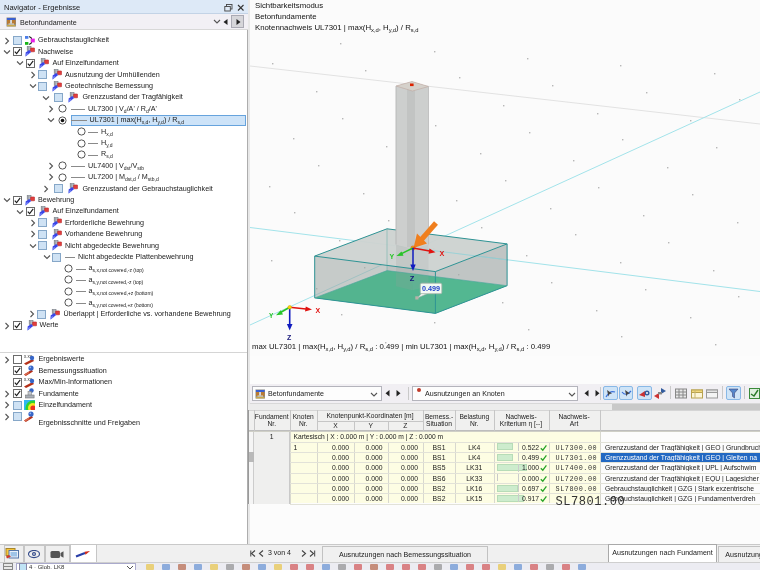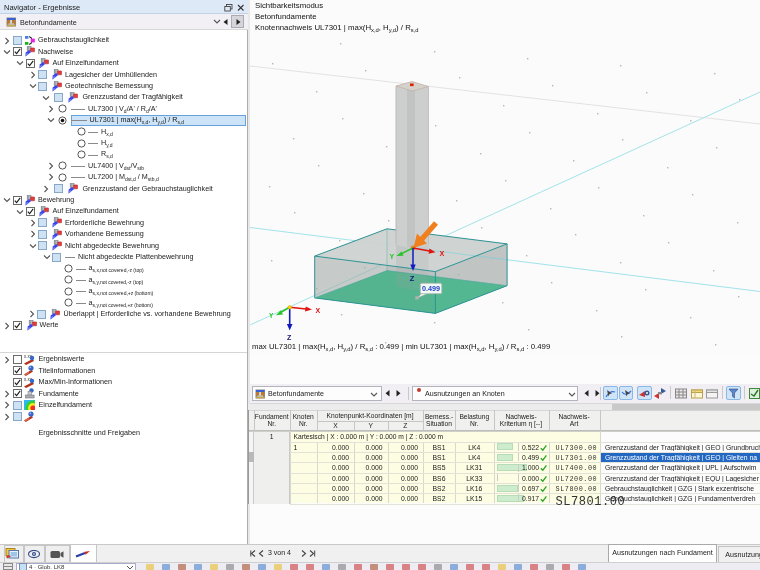--- a/index.html
+++ b/index.html
@@ -93,21 +93,21 @@
 <svg style="position:absolute;left:38px;top:70.2px" width="9" height="9">
         <rect x="0.5" y="0.5" width="8" height="8" fill="#cfe2f4" stroke="#86a7c8"></rect>
       </svg>
 <svg style="position:absolute;left:51.5px;top:69.2px" width="10" height="11">
         <rect x="2.2" y="0" width="3.8" height="4.4" fill="#b3b8c0" stroke="#70747a" stroke-width="0.6"></rect>
         <line x1="3.1" y1="0.5" x2="3.1" y2="4" stroke="#8a8f96" stroke-width="0.7"></line>
         <rect x="5.6" y="1.9" width="4" height="3.9" rx="0.5" fill="#e23d3d" stroke="#a22" stroke-width="0.5"></rect>
         <polygon points="0.6,10.5 6.2,5.9 4.1,3.9 0.6,6.6" fill="#3a46e8"></polygon>
         <polygon points="0.6,10.5 3.6,8.1 2.4,6.9 0.6,8.3" fill="#7280f5"></polygon>
       </svg>
-<div class="tt" style="left:65px;top:69.60000000000001px">Lagesicher der Umhüllenden</div>
+<div class="tt" style="left:65px;top:69.60000000000001px">Ausnutzung der Umhüllenden</div>
 <svg style="position:absolute;left:28.5px;top:82.1px" width="8" height="8">
         <polyline points="1,2.5 4,5.5 7,2.5" fill="none" stroke="#555" stroke-width="1.1"></polyline>
       </svg>
 <svg style="position:absolute;left:38px;top:81.6px" width="9" height="9">
         <rect x="0.5" y="0.5" width="8" height="8" fill="#cfe2f4" stroke="#86a7c8"></rect>
       </svg>
 <svg style="position:absolute;left:51.5px;top:80.6px" width="10" height="11">
         <rect x="2.2" y="0" width="3.8" height="4.4" fill="#b3b8c0" stroke="#70747a" stroke-width="0.6"></rect>
         <line x1="3.1" y1="0.5" x2="3.1" y2="4" stroke="#8a8f96" stroke-width="0.7"></line>
         <rect x="5.6" y="1.9" width="4" height="3.9" rx="0.5" fill="#e23d3d" stroke="#a22" stroke-width="0.5"></rect>
@@ -243,21 +243,21 @@
 <svg style="position:absolute;left:38px;top:229.8px" width="9" height="9">
         <rect x="0.5" y="0.5" width="8" height="8" fill="#cfe2f4" stroke="#86a7c8"></rect>
       </svg>
 <svg style="position:absolute;left:51.5px;top:228.8px" width="10" height="11">
         <rect x="2.2" y="0" width="3.8" height="4.4" fill="#b3b8c0" stroke="#70747a" stroke-width="0.6"></rect>
         <line x1="3.1" y1="0.5" x2="3.1" y2="4" stroke="#8a8f96" stroke-width="0.7"></line>
         <rect x="5.6" y="1.9" width="4" height="3.9" rx="0.5" fill="#e23d3d" stroke="#a22" stroke-width="0.5"></rect>
         <polygon points="0.6,10.5 6.2,5.9 4.1,3.9 0.6,6.6" fill="#3a46e8"></polygon>
         <polygon points="0.6,10.5 3.6,8.1 2.4,6.9 0.6,8.3" fill="#7280f5"></polygon>
       </svg>
-<div class="tt" style="left:65px;top:229.20000000000002px">Vorhandene Bemessung</div>
+<div class="tt" style="left:65px;top:229.20000000000002px">Vorhandene Bewehrung</div>
 <svg style="position:absolute;left:28.5px;top:241.70000000000002px" width="8" height="8">
         <polyline points="1,2.5 4,5.5 7,2.5" fill="none" stroke="#555" stroke-width="1.1"></polyline>
       </svg>
 <svg style="position:absolute;left:38px;top:241.20000000000002px" width="9" height="9">
         <rect x="0.5" y="0.5" width="8" height="8" fill="#cfe2f4" stroke="#86a7c8"></rect>
       </svg>
 <svg style="position:absolute;left:51.5px;top:240.20000000000002px" width="10" height="11">
         <rect x="2.2" y="0" width="3.8" height="4.4" fill="#b3b8c0" stroke="#70747a" stroke-width="0.6"></rect>
         <line x1="3.1" y1="0.5" x2="3.1" y2="4" stroke="#8a8f96" stroke-width="0.7"></line>
         <rect x="5.6" y="1.9" width="4" height="3.9" rx="0.5" fill="#e23d3d" stroke="#a22" stroke-width="0.5"></rect>
@@ -337,21 +337,21 @@
 <svg style="position:absolute;left:12.5px;top:366.4px" width="9" height="9">
         <rect x="0.5" y="0.5" width="8" height="8" fill="#fff" stroke="#6b6b6b"></rect>
         <polyline points="1.8,4.6 3.6,6.6 7.2,1.9" fill="none" stroke="#1a1a1a" stroke-width="1.1"></polyline>
       </svg>
 <svg style="position:absolute;left:24px;top:365.4px" width="11" height="11">
         <polygon points="0,9.5 7.6,4.7 9,6.5 1.8,11" fill="#b43018"></polygon>
         <polygon points="0,9.5 4.5,6.8 5.4,8 1.4,10.6" fill="#d86a50"></polygon>
         <circle cx="7" cy="3" r="2.6" fill="#3766c8"></circle>
         <circle cx="6.3" cy="2.3" r="0.9" fill="#9ab8ee"></circle>
       </svg>
-<div class="tt" style="left:38.5px;top:365.79999999999995px">Titelinformationen</div>
+<div class="tt" style="left:38.5px;top:365.79999999999995px">Bemessungssituation</div>
 <svg style="position:absolute;left:12.5px;top:377.8px" width="9" height="9">
         <rect x="0.5" y="0.5" width="8" height="8" fill="#fff" stroke="#6b6b6b"></rect>
         <polyline points="1.8,4.6 3.6,6.6 7.2,1.9" fill="none" stroke="#1a1a1a" stroke-width="1.1"></polyline>
       </svg>
 <svg style="position:absolute;left:24px;top:376.8px" width="13" height="11">
         <text x="0" y="4" font-family="Liberation Sans" font-size="4.5" fill="#333">x.xx</text>
         <polygon points="0,9.5 8.5,5 10,7 2,11" fill="#b43018"></polygon>
         <circle cx="8" cy="4" r="2.2" fill="#3766c8"></circle>
       </svg>
 <div class="tt" style="left:38.5px;top:377.2px">Max/Min-Informationen</div>
@@ -393,21 +393,21 @@
       </svg>
 <svg style="position:absolute;left:12.5px;top:412.0px" width="9" height="9">
         <rect x="0.5" y="0.5" width="8" height="8" fill="#cfe2f4" stroke="#86a7c8"></rect>
       </svg>
 <svg style="position:absolute;left:24px;top:411.0px" width="11" height="11">
         <polygon points="0,9.5 7.6,4.7 9,6.5 1.8,11" fill="#b43018"></polygon>
         <polygon points="0,9.5 4.5,6.8 5.4,8 1.4,10.6" fill="#d86a50"></polygon>
         <circle cx="7" cy="3" r="2.6" fill="#3766c8"></circle>
         <circle cx="6.3" cy="2.3" r="0.9" fill="#9ab8ee"></circle>
       </svg>
-<div class="tt" style="left:38.5px;top:428px">Ergebnisschnitte und Freigaben</div>
+<div class="tt" style="left:38.5px;top:418px">Ergebnisschnitte und Freigaben</div>
   <div style="position:absolute;left:0;top:351.5px;width:247px;height:1px;background:#d5d5d5"></div>
 </div>
 
 <div style="position:absolute;left:247px;top:30px;width:1px;height:513.5px;background:#adadad"></div>
 <div style="position:absolute;left:248px;top:0;width:2px;height:543.5px;background:#e8e8e8"></div>
 
 <div id="vp" style="position:absolute;left:250px;top:0;width:510px;height:356px;background:#fbfbfb;overflow:hidden">
 <svg id="vpsvg" width="510" height="356" style="position:absolute;left:0;top:0" font-family="Liberation Sans, sans-serif">
         <rect x="90" y="43" width="1.4" height="1.4" fill="#9a9a9a" opacity="0.7"></rect>
 <rect x="184" y="51" width="1.4" height="1.4" fill="#9a9a9a" opacity="0.7"></rect>
@@ -769,20 +769,21 @@
     </svg>
 <svg style="position:absolute;left:250px;top:549.5px" width="70" height="8">
       <polyline points="5,0.5 1.5,3.5 5,6.5" fill="none" stroke="#444" stroke-width="1.1"></polyline>
       <line x1="0.8" y1="0.5" x2="0.8" y2="6.5" stroke="#444"></line>
       <polyline points="13,0.5 9.5,3.5 13,6.5" fill="none" stroke="#444" stroke-width="1.1"></polyline>
       <polyline points="52,0.5 55.5,3.5 52,6.5" fill="none" stroke="#444" stroke-width="1.1"></polyline>
       <polyline points="60,0.5 63.5,3.5 60,6.5" fill="none" stroke="#444" stroke-width="1.1"></polyline>
       <line x1="64.7" y1="0.5" x2="64.7" y2="6.5" stroke="#444"></line>
     </svg>
 <div style="position:absolute;left:268px;top:548.5px;font-size:7px;color:#222">3 von 4</div>
+<div style="position:absolute;left:322px;top:545.5px;width:166px;height:16px;background:#f0f0f0;border:1px solid #c2c2c2;border-bottom:none;box-sizing:border-box;font-size:7.1px;color:#1a1a1a;text-align:center;line-height:16px;white-space:nowrap;overflow:hidden">Ausnutzungen nach Bemessungssituation</div>
 <div style="position:absolute;left:608px;top:544px;width:109px;height:17.5px;background:#ffffff;border:1px solid #a9a9a9;border-bottom:none;box-sizing:border-box;font-size:7.1px;color:#1a1a1a;text-align:center;line-height:17.5px;white-space:nowrap;overflow:hidden">Ausnutzungen nach Fundament</div>
 <div style="position:absolute;left:718px;top:545.5px;width:60px;height:16px;background:#f0f0f0;border:1px solid #c2c2c2;border-bottom:none;box-sizing:border-box;font-size:7.1px;color:#1a1a1a;text-align:center;line-height:16px;white-space:nowrap;overflow:hidden">Ausnutzungen</div>
 <div style="position:absolute;left:0;top:561.5px;width:760px;height:8.5px;background:#ececf2;border-top:1px solid #cfcfcf;box-sizing:border-box"></div>
 <svg style="position:absolute;left:3px;top:563px" width="11" height="7">
       <rect x="0.5" y="0.5" width="9" height="6" fill="#e8e8e8" stroke="#888"></rect>
       <line x1="0.5" y1="3.5" x2="9.5" y2="3.5" stroke="#888"></line>
     </svg>
 <div style="position:absolute;left:16px;top:562.5px;width:120px;height:8px;background:#fff;border:1px solid #aac;box-sizing:border-box"></div>
 <div style="position:absolute;left:19px;top:563px;width:6px;height:6px;background:#bfe3f5;border:1px solid #88a"></div>
 <div style="position:absolute;left:29px;top:563.5px;font-size:6px;color:#333;white-space:nowrap">4 · Glob. LK8</div>

